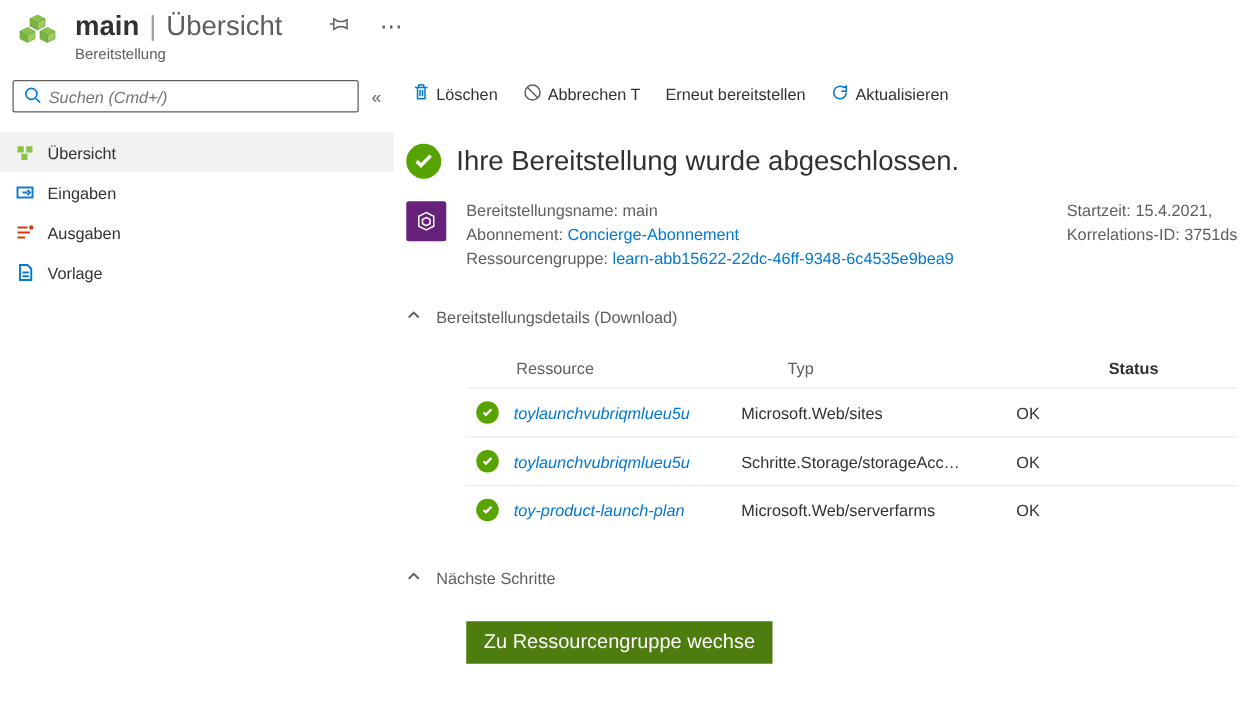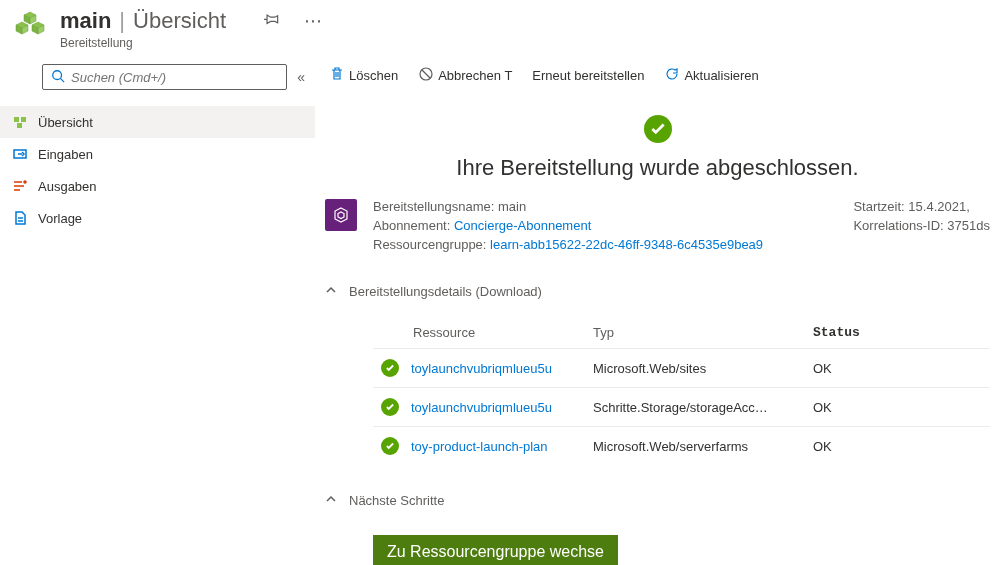--- a/index.html
+++ b/index.html
@@ -11,62 +11,62 @@
     .header-title { font-size: 22px; font-weight: 700; }
     .header-sep { font-size: 22px; color: #a19f9d; font-weight: 300; }
     .header-subtitle { font-size: 22px; color: #605e5c; font-weight: 400; }
     .header-sub2 { font-size: 12px; color: #605e5c; margin-top: 2px; }
     .header-pin { color: #605e5c; margin-left: 30px; cursor: pointer; }
     .header-more { color: #605e5c; font-size: 18px; margin-left: 16px; cursor: pointer; letter-spacing: 1px; }
     
     .body-row { display: flex; }
     
     .sidebar { width: 315px; }
-    .search-row { display: flex; align-items: center; padding: 6px 10px; gap: 10px; margin-left: 32px; }
+    .search-row { display: flex; align-items: center; padding: 6px 10px; gap: 10px; }
     .search-box { flex: 1; border: 1px solid #605e5c; border-radius: 2px; display: flex; align-items: center; height: 26px; padding: 0 8px; }
     .search-icon { color: #0078d4; margin-right: 6px; }
     .search-input { border: none; outline: none; flex: 1; font-size: 13px; font-style: italic; color: #605e5c; }
     .collapse-btn { cursor: pointer; color: #605e5c; font-size: 14px; }
     
     .nav { margin-top: 10px; }
     .nav-item { display: flex; align-items: center; padding: 8px 12px; gap: 10px; cursor: pointer; }
     .nav-item.active { background: #f3f2f1; }
     .nav-icon { width: 16px; height: 16px; display: flex; align-items: center; justify-content: center; }
     .nav-label { color: #323130; }
     
     .main { flex: 1; padding: 0 10px; }
     .toolbar { display: flex; align-items: center; gap: 12px; padding: 6px 0 16px; border-bottom: none; }
     .toolbar-btn { display: flex; align-items: center; gap: 4px; color: #323130; cursor: pointer; padding: 2px 4px; }
     .toolbar-icon { color: #0078d4; }
     
-    .status-row { display: flex; align-items: center; gap: 12px; padding: 12px 0 18px; flex-direction: column; }
+    .status-row { display: flex; align-items: center; gap: 12px; padding: 12px 0 18px; }
     .status-title { font-size: 22px; font-weight: 400; color: #323130; }
     
     .info-row { display: flex; gap: 16px; }
     .info-icon { width: 32px; height: 32px; background: #68217a; display: flex; align-items: center; justify-content: center; border-radius: 2px; }
     .info-left { flex: 1; }
     .info-line { font-size: 13px; color: #605e5c; margin-bottom: 4px; }
     .info-link { color: #0078d4; cursor: pointer; }
     .info-right { text-align: left; font-size: 13px; color: #605e5c; }
     .info-right div { margin-bottom: 4px; }
     
     .section { margin-top: 24px; }
     .section-header { display: flex; align-items: center; gap: 12px; padding: 4px 0; cursor: pointer; }
     .chevron { color: #605e5c; }
     .section-label { color: #605e5c; }
     
     .table { margin: 14px 0 0 48px; }
-    .table-header { display: flex; padding: 8px 0; }
+    .table-header { display: flex; padding: 8px 0; gap: 37px; }
     .th { color: #605e5c; font-size: 13px; }
     .th.res { width: 220px; padding-left: 40px; }
     .th.typ { width: 220px; }
-    .th.stat { flex: 1; font-weight: 600; color: #323130; font-family: Liberation Mono, monospace; }
+    .th.stat { flex: 1; font-weight: 600; color: #323130; }
     
     .table-row { display: flex; align-items: center; padding: 10px 0; border-top: 1px solid #edebe9; }
-    .td.res { width: 220px; display: flex; align-items: center; gap: 12px; padding-left: 8px; }
+    .td.res { width: 220px; display: flex; align-items: center; gap: 12px; padding-left: 8px; font-style: italic; }
     .td.typ { width: 220px; }
     .td.stat { flex: 1; }
     .res-link { color: #0078d4; cursor: pointer; }
     
     .primary-btn { background: #4d7c0f; color: #fff; border: none; padding: 8px 14px; font-size: 16px; cursor: pointer; margin-top: 23px; margin-left: 48px; }
     
     .check-circle { width: 28px; height: 28px; border-radius: 50%; background: #57a300; display: flex; align-items: center; justify-content: center; }
     .check-circle.sm { width: 18px; height: 18px; }
     .check-circle svg { display: block; }
   </style>

